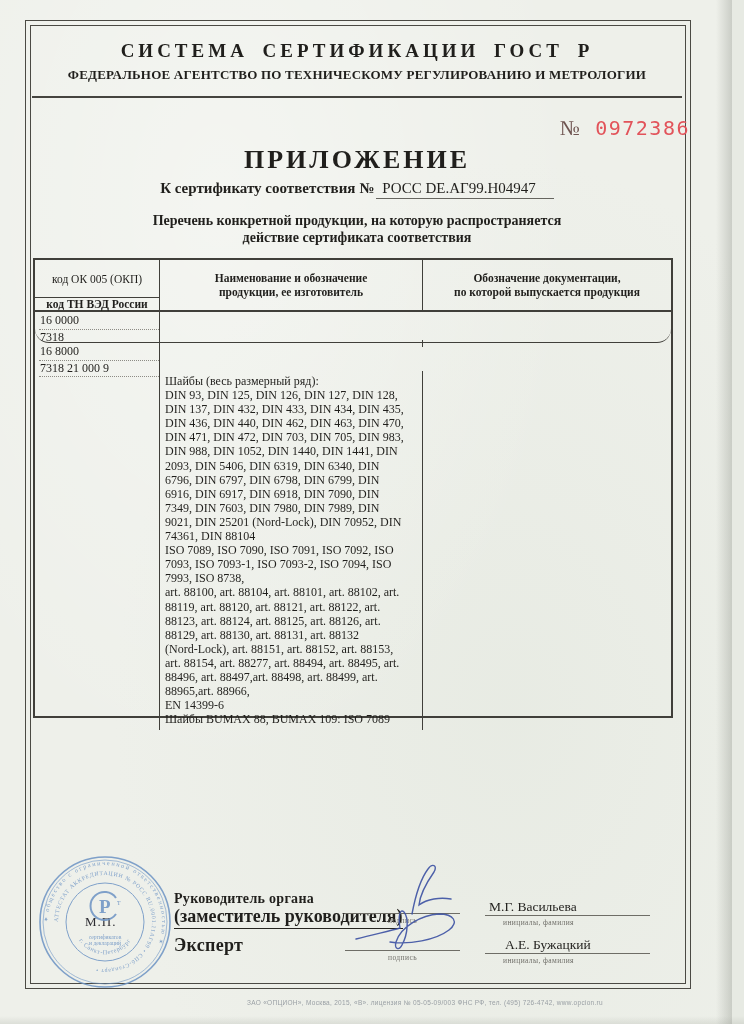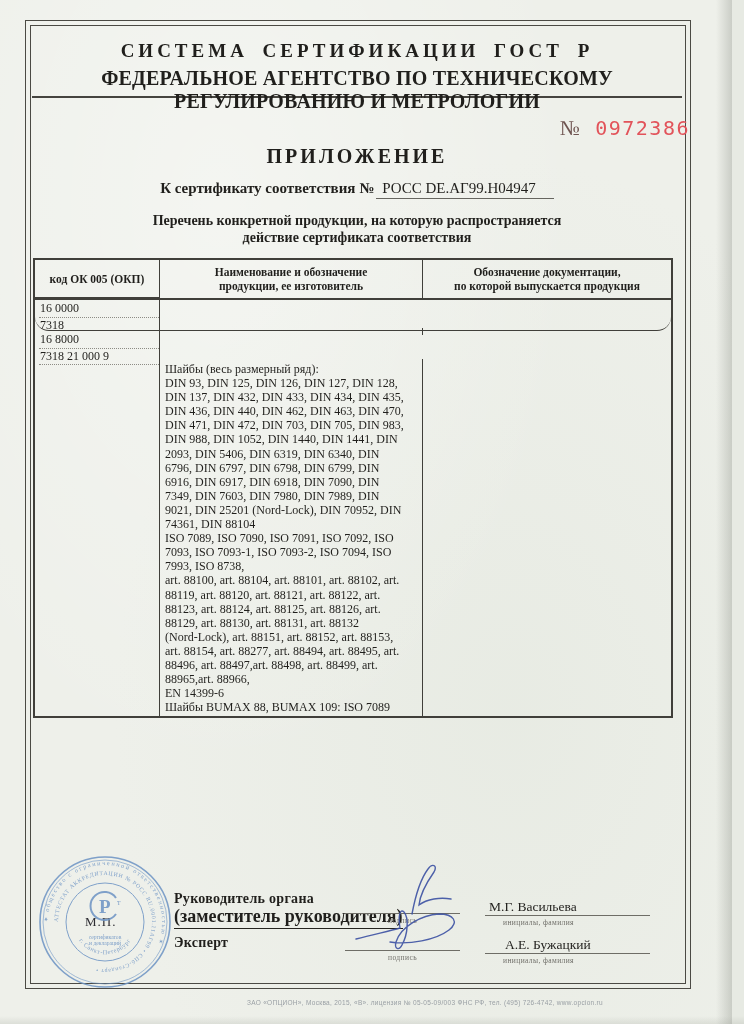--- a/index.html
+++ b/index.html
@@ -23,67 +23,67 @@
     background:linear-gradient(to bottom, rgba(0,0,0,0), rgba(140,145,135,.18));}
 
   .frame-outer{position:absolute;left:25px;top:20px;width:664px;height:967px;
     border:1.5px solid #4b4a44;}
   .frame-inner{position:absolute;left:30px;top:25px;width:654px;height:957px;
     border:1.5px solid #4b4a44;}
 
   .header-box{position:absolute;left:32px;top:27px;width:650px;height:69px;
     border-bottom:2px solid #45443f;text-align:center;}
   .sys-title{margin-top:13px;font-size:19px;font-weight:bold;letter-spacing:4px;word-spacing:6px;}
-  .agency{margin-top:5px;font-size:20px;font-weight:bold;letter-spacing:.2px;}
+  .agency{margin-top:5px;font-size:13px;font-weight:bold;letter-spacing:.2px;}
 
   .form-number{position:absolute;top:116px;left:470px;width:220px;text-align:right;
     font-family:"DejaVu Sans Mono",monospace;font-size:20px;letter-spacing:1.5px;white-space:nowrap;}
   .form-number .no{color:#6e5450;font-family:"Liberation Serif",serif;font-size:21px;}
   .form-number .digits{color:#e2535a;}
 
   .appendix{position:absolute;left:30px;top:145px;width:654px;text-align:center;
-    font-size:20px;font-weight:bold;letter-spacing:3px;}
+    font-size:26px;font-weight:bold;letter-spacing:3px;}
 
   .certline{position:absolute;left:30px;top:180px;width:654px;text-align:center;font-size:15px;}
   .certline .lbl{font-weight:600;}
   .certline .val{display:inline-block;margin-left:2px;padding:0 18px 1px 6px;
     border-bottom:1px solid #66655f;}
 
   .scope{position:absolute;left:30px;top:212px;width:654px;text-align:center;
     font-size:14px;font-weight:bold;line-height:17px;white-space:pre-line;}
 
   
   .ptable{position:absolute;left:33px;top:258px;width:640px;height:460px;
     border:2.5px solid #403f3a;box-sizing:border-box;display:flex;flex-direction:column;
     background:transparent;}
   .trow{display:flex;box-sizing:border-box;}
   .c1{width:125px;box-sizing:border-box;border-right:1.5px solid #403f3a;}
   .c2{width:263px;box-sizing:border-box;border-right:1.5px solid #403f3a;}
   .c3{flex:1;box-sizing:border-box;}
   .thead{height:70px;border-bottom:2.5px solid #403f3a;}
   .thead .c1{display:flex;flex-direction:column;}
   .h-split-top{height:37px;border-bottom:1.2px solid #403f3a;display:flex;align-items:center;justify-content:center;
-    font-size:11.5px;font-weight:bold;}
+    font-size:11.5px;font-weight:normal;}
   .h-split-bot{flex:1;display:flex;align-items:center;justify-content:center;
     font-size:11.5px;font-weight:bold;}
   .hcell{display:flex;align-items:center;justify-content:center;text-align:center;
     font-size:11.5px;font-weight:bold;line-height:14px;white-space:pre-line;}
   .r1{height:31px;border-bottom:1.5px solid #403f3a;border-radius:14px;}
   .r2{flex:1;}
   .codecell{padding:1px 0 0 4px;font-size:12px;line-height:13.5px;}
   .codeline{border-bottom:1px dotted #8d8c85;padding:1px 2px 1px 1px;}
   .codeline2{padding:1px 2px 1px 1px;border-bottom:1px dotted #8d8c85;}
   .codeline3{padding:1px 2px 1px 1px;}
   .prodcell{padding:3px 2px 4px 5px;font-size:12px;line-height:14.1px;white-space:pre-line;margin-top:28px;}
 
   
   .sig-label{position:absolute;font-weight:bold;white-space:nowrap;}
   .role1a{left:174px;top:891px;font-size:14px;letter-spacing:.3px;}
   .role1b{left:174px;top:906px;font-size:18px;border-bottom:1.5px solid #25241f;padding-bottom:1px;}
-  .role2{left:174px;top:935px;font-size:14px;letter-spacing:.3px;}
+  .role2{left:174px;top:935px;font-size:18px;letter-spacing:.3px;}
   .sigrule{position:absolute;border-top:1px solid #6e6d66;}
   .rule-s1{left:345px;top:913px;width:115px;}
   .rule-s2{left:345px;top:950px;width:115px;}
   .rule-n1{left:485px;top:915px;width:165px;}
   .rule-n2{left:485px;top:953px;width:165px;}
   .smallcap{position:absolute;font-size:7.5px;color:#6f6e68;letter-spacing:.4px;}
   .cap-s1{left:345px;top:916px;width:115px;text-align:center;}
   .cap-s2{left:345px;top:953px;width:115px;text-align:center;}
   .cap-n1{left:503px;top:918px;}
   .cap-n2{left:503px;top:956px;}
@@ -119,20 +119,21 @@
     <span class="lbl">К сертификату соответствия №</span><span class="val">РОСС DE.АГ99.Н04947</span>
   </div>
 
   <div class="scope">Перечень конкретной продукции,  на которую распространяется
 действие сертификата соответствия</div>
 
   <div class="ptable">
     <div class="trow thead">
       <div class="c1">
         <div class="h-split-top">код ОК 005 (ОКП)</div>
+        <div class="h-split-bot">код ТН ВЭД России</div>
       </div>
       <div class="c2 hcell">Наименование и обозначение
 продукции, ее изготовитель</div>
       <div class="c3 hcell">Обозначение документации,
 по которой выпускается продукция</div>
     </div>
 
     <div class="trow r1">
       <div class="c1 codecell">
         <div class="codeline">16 0000</div>

